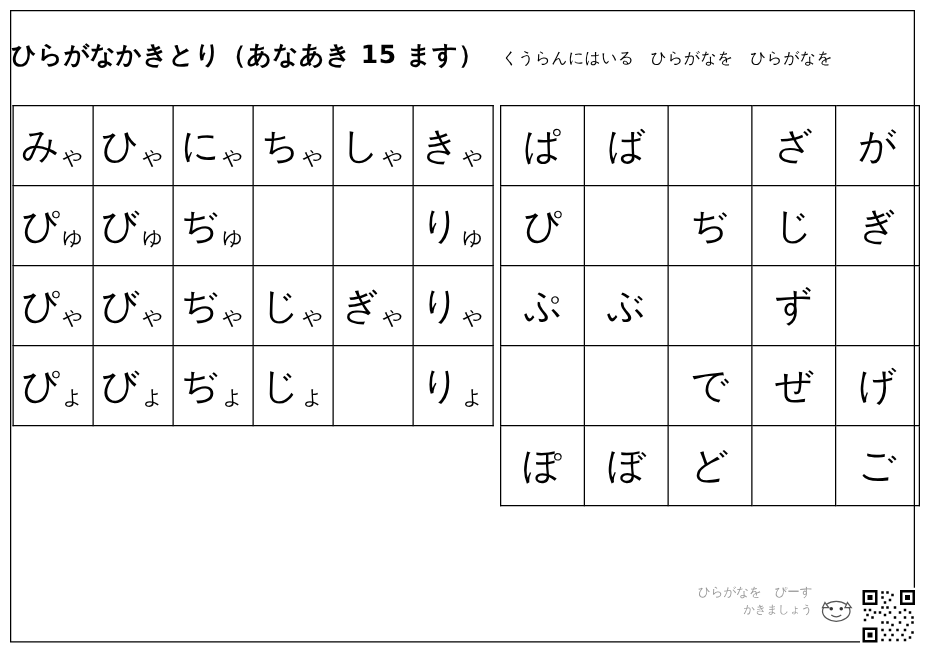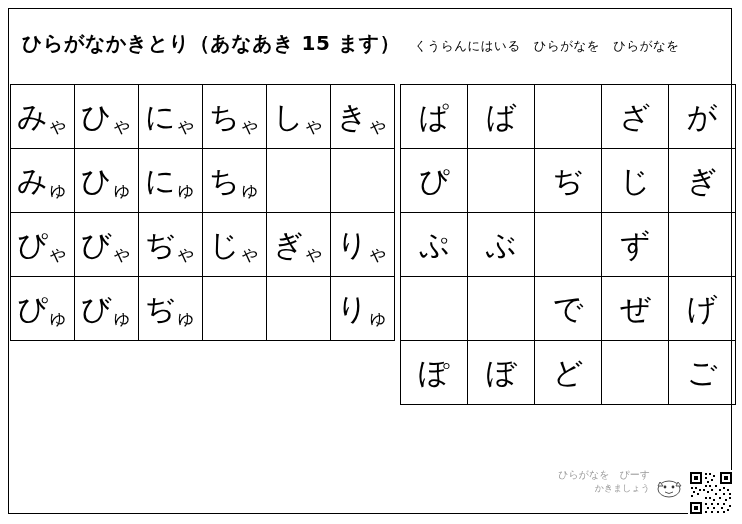--- a/index.html
+++ b/index.html
@@ -23,21 +23,21 @@
     top: 8px;
     width: 724px;
     height: 506px;
     border: 1px solid #000000;
     box-sizing: border-box;
   }
 
   
   .header {
     position: absolute;
-    left: 22px;
+    left: 9px;
     top: 30px;
     display: flex;
     align-items: baseline;
     gap: 14px;
     white-space: nowrap;
   }
   .title {
     font-size: 20px;
     font-weight: bold;
     letter-spacing: 0.5px;
@@ -138,42 +138,42 @@
   <tbody>
       <tr>
         <td><span class="kana big">み</span><span class="kana small">ゃ</span></td>
         <td><span class="kana big">ひ</span><span class="kana small">ゃ</span></td>
         <td><span class="kana big">に</span><span class="kana small">ゃ</span></td>
         <td><span class="kana big">ち</span><span class="kana small">ゃ</span></td>
         <td><span class="kana big">し</span><span class="kana small">ゃ</span></td>
         <td><span class="kana big">き</span><span class="kana small">ゃ</span></td>
       </tr>
       <tr>
-        <td><span class="kana big">み</span><span class="kana small">ゅ</span></td>
-        <td><span class="kana big">ひ</span><span class="kana small">ゅ</span></td>
-        <td><span class="kana big">に</span><span class="kana small">ゅ</span></td>
-        <td><span class="kana big">ち</span><span class="kana small">ゅ</span></td>
-        <td></td>
-        <td></td>
+        <td><span class="kana big">ぴ</span><span class="kana small">ゅ</span></td>
+        <td><span class="kana big">び</span><span class="kana small">ゅ</span></td>
+        <td><span class="kana big">ぢ</span><span class="kana small">ゅ</span></td>
+        <td></td>
+        <td></td>
+        <td><span class="kana big">り</span><span class="kana small">ゅ</span></td>
       </tr>
       <tr>
         <td><span class="kana big">ぴ</span><span class="kana small">ゃ</span></td>
         <td><span class="kana big">び</span><span class="kana small">ゃ</span></td>
         <td><span class="kana big">ぢ</span><span class="kana small">ゃ</span></td>
         <td><span class="kana big">じ</span><span class="kana small">ゃ</span></td>
         <td><span class="kana big">ぎ</span><span class="kana small">ゃ</span></td>
         <td><span class="kana big">り</span><span class="kana small">ゃ</span></td>
       </tr>
       <tr>
-        <td><span class="kana big">ぴ</span><span class="kana small">ゅ</span></td>
-        <td><span class="kana big">び</span><span class="kana small">ゅ</span></td>
-        <td><span class="kana big">ぢ</span><span class="kana small">ゅ</span></td>
-        <td></td>
-        <td></td>
-        <td><span class="kana big">り</span><span class="kana small">ゅ</span></td>
+        <td><span class="kana big">ぴ</span><span class="kana small">ょ</span></td>
+        <td><span class="kana big">び</span><span class="kana small">ょ</span></td>
+        <td><span class="kana big">ぢ</span><span class="kana small">ょ</span></td>
+        <td><span class="kana big">じ</span><span class="kana small">ょ</span></td>
+        <td></td>
+        <td><span class="kana big">り</span><span class="kana small">ょ</span></td>
       </tr>
     </tbody>
 </table>
 
 <table class="grid" id="grid-right">
   <tbody>
       <tr>
         <td><span class="kana big">ぱ</span></td>
         <td><span class="kana big">ば</span></td>
         <td></td>

